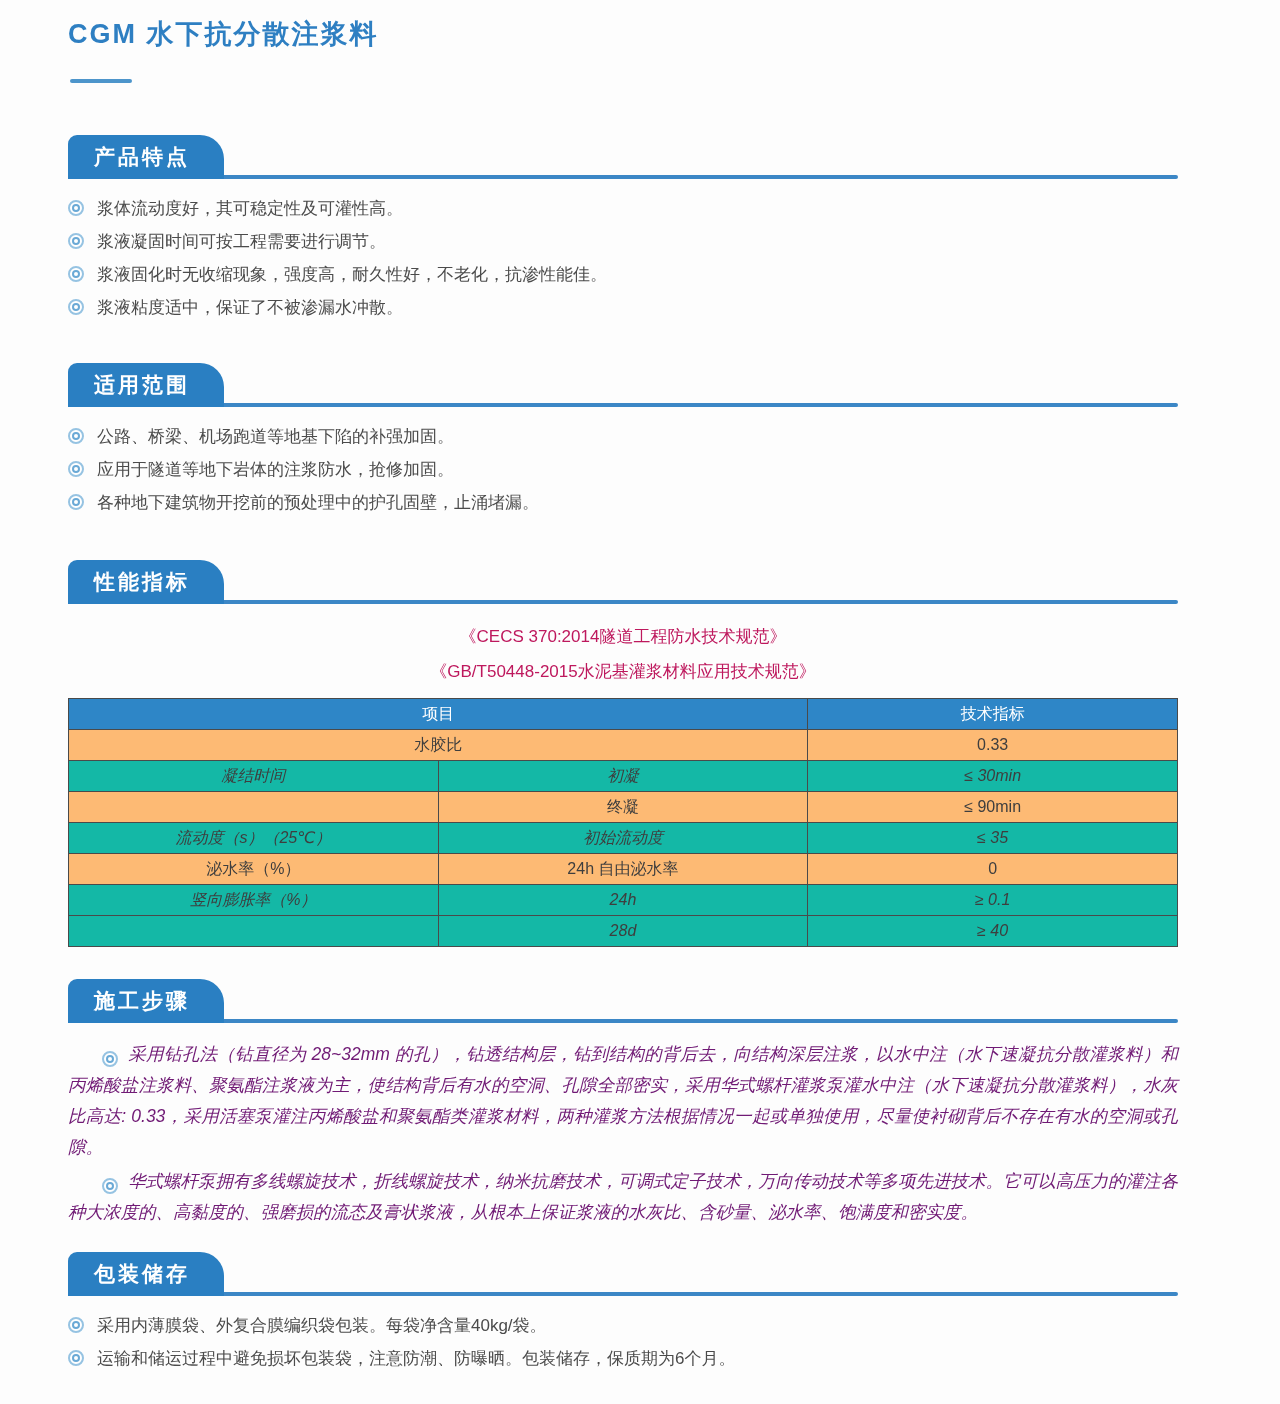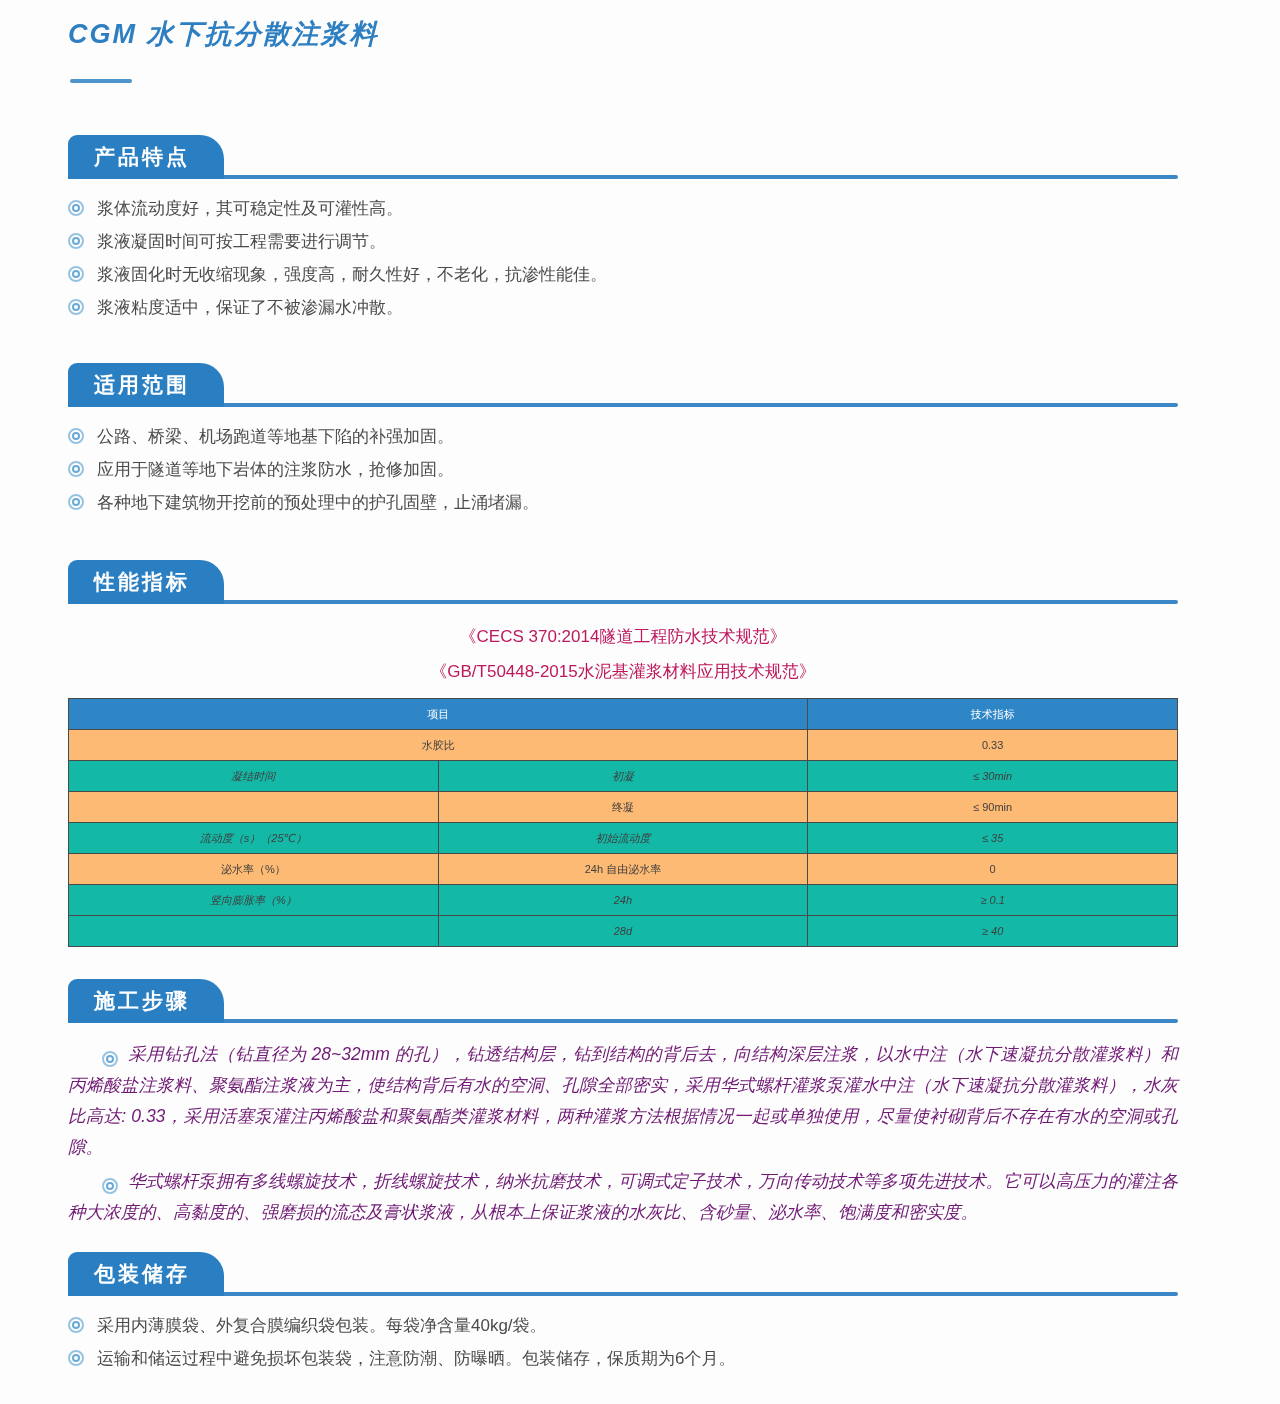--- a/index.html
+++ b/index.html
@@ -6,21 +6,21 @@
   body{
     width:1280px;height:1404px;overflow:hidden;
     background:#fdfdfd;
     font-family:"Liberation Sans","DejaVu Sans",sans-serif;
     color:#474747;
     -webkit-font-smoothing:antialiased;
   }
   .page{box-sizing:border-box;width:1280px;height:1404px;padding:16px 102px 0 68px;}
 
   
-  .doc-title{margin:0;font-size:27px;font-weight:bold;color:#2e7fc2;letter-spacing:2px;font-style:italic;}
+  .doc-title{margin:0;font-size:27px;font-weight:bold;color:#2e7fc2;letter-spacing:2px;}
   .title-underline{width:62px;height:4px;background:#4d95cb;border-radius:2px;margin:27px 0 0 2px;}
 
   
   .sec{position:relative;}
   .sec-rule{position:absolute;left:0;right:0;bottom:0;height:4px;background:#3c87c6;border-radius:2px;}
   .sec-tab{
     position:relative;display:inline-block;z-index:1;
     background:#2a7fc2;color:#ffffff;
     font-size:21px;font-weight:bold;letter-spacing:3px;
     padding:8px 34px 8px 26px;
@@ -41,21 +41,21 @@
     display:flex;align-items:center;justify-content:center;background:#fff;
   }
   .bullet-inner{box-sizing:border-box;width:8px;height:8px;border:2px solid #6aa9d6;border-radius:50%;background:#fff;}
   .bullet.inline{display:inline-flex;vertical-align:-3px;margin:0 10px 0 0;}
 
   
   .standards{margin-top:22px;text-align:center;font-size:17px;color:#be185d;}
   .standards div{margin-bottom:13px;line-height:22px;}
 
   
-  table.perf{border-collapse:collapse;width:100%;margin-top:15px;font-size:11px;color:#3e3e3e;table-layout:fixed;}
+  table.perf{border-collapse:collapse;width:100%;margin-top:15px;font-size:16px;color:#3e3e3e;table-layout:fixed;}
   table.perf td,table.perf th{border:1px solid #4a4a4a;text-align:center;padding:5px 6px;height:20px;line-height:20px;
     overflow:hidden;white-space:nowrap;}
   table.perf thead th{background:#2e86c7;color:#ffffff;font-weight:normal;}
   table.perf tr.gray td{background:#fdba74;}
   table.perf tr.white td{background:#14b8a6;font-style:italic;}
 
   
   .paras{margin-top:16px;}
   .paras p{margin:0 0 3px 0;font-size:17.5px;line-height:31px;color:#701a75;text-align:justify;text-indent:34px;font-style:italic;}
 </style>

